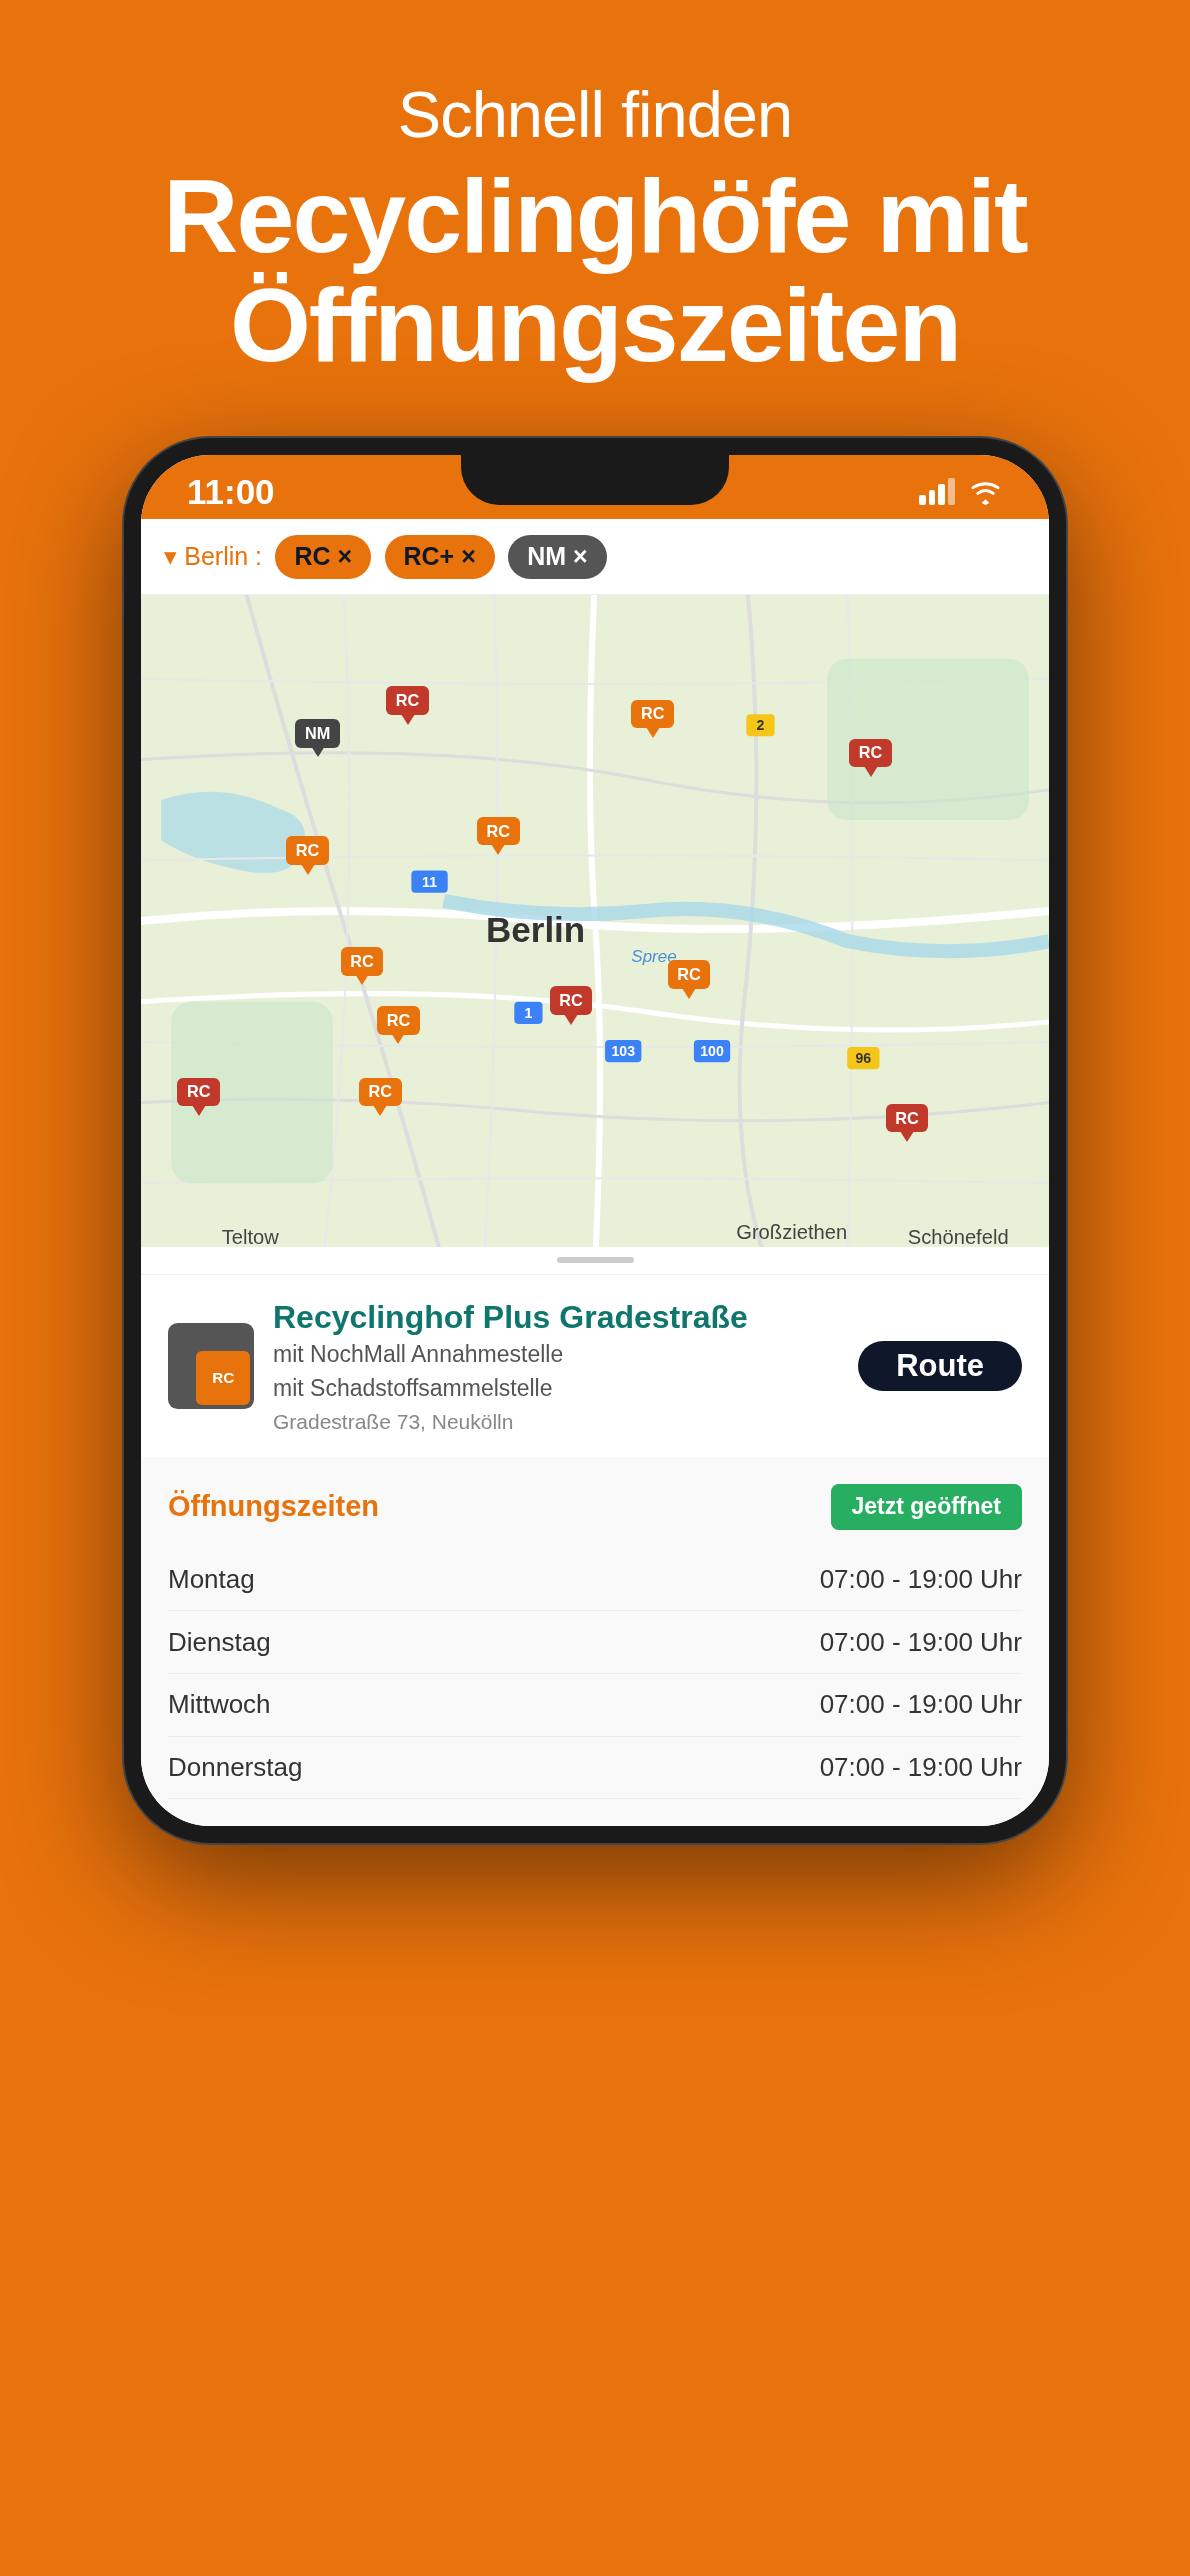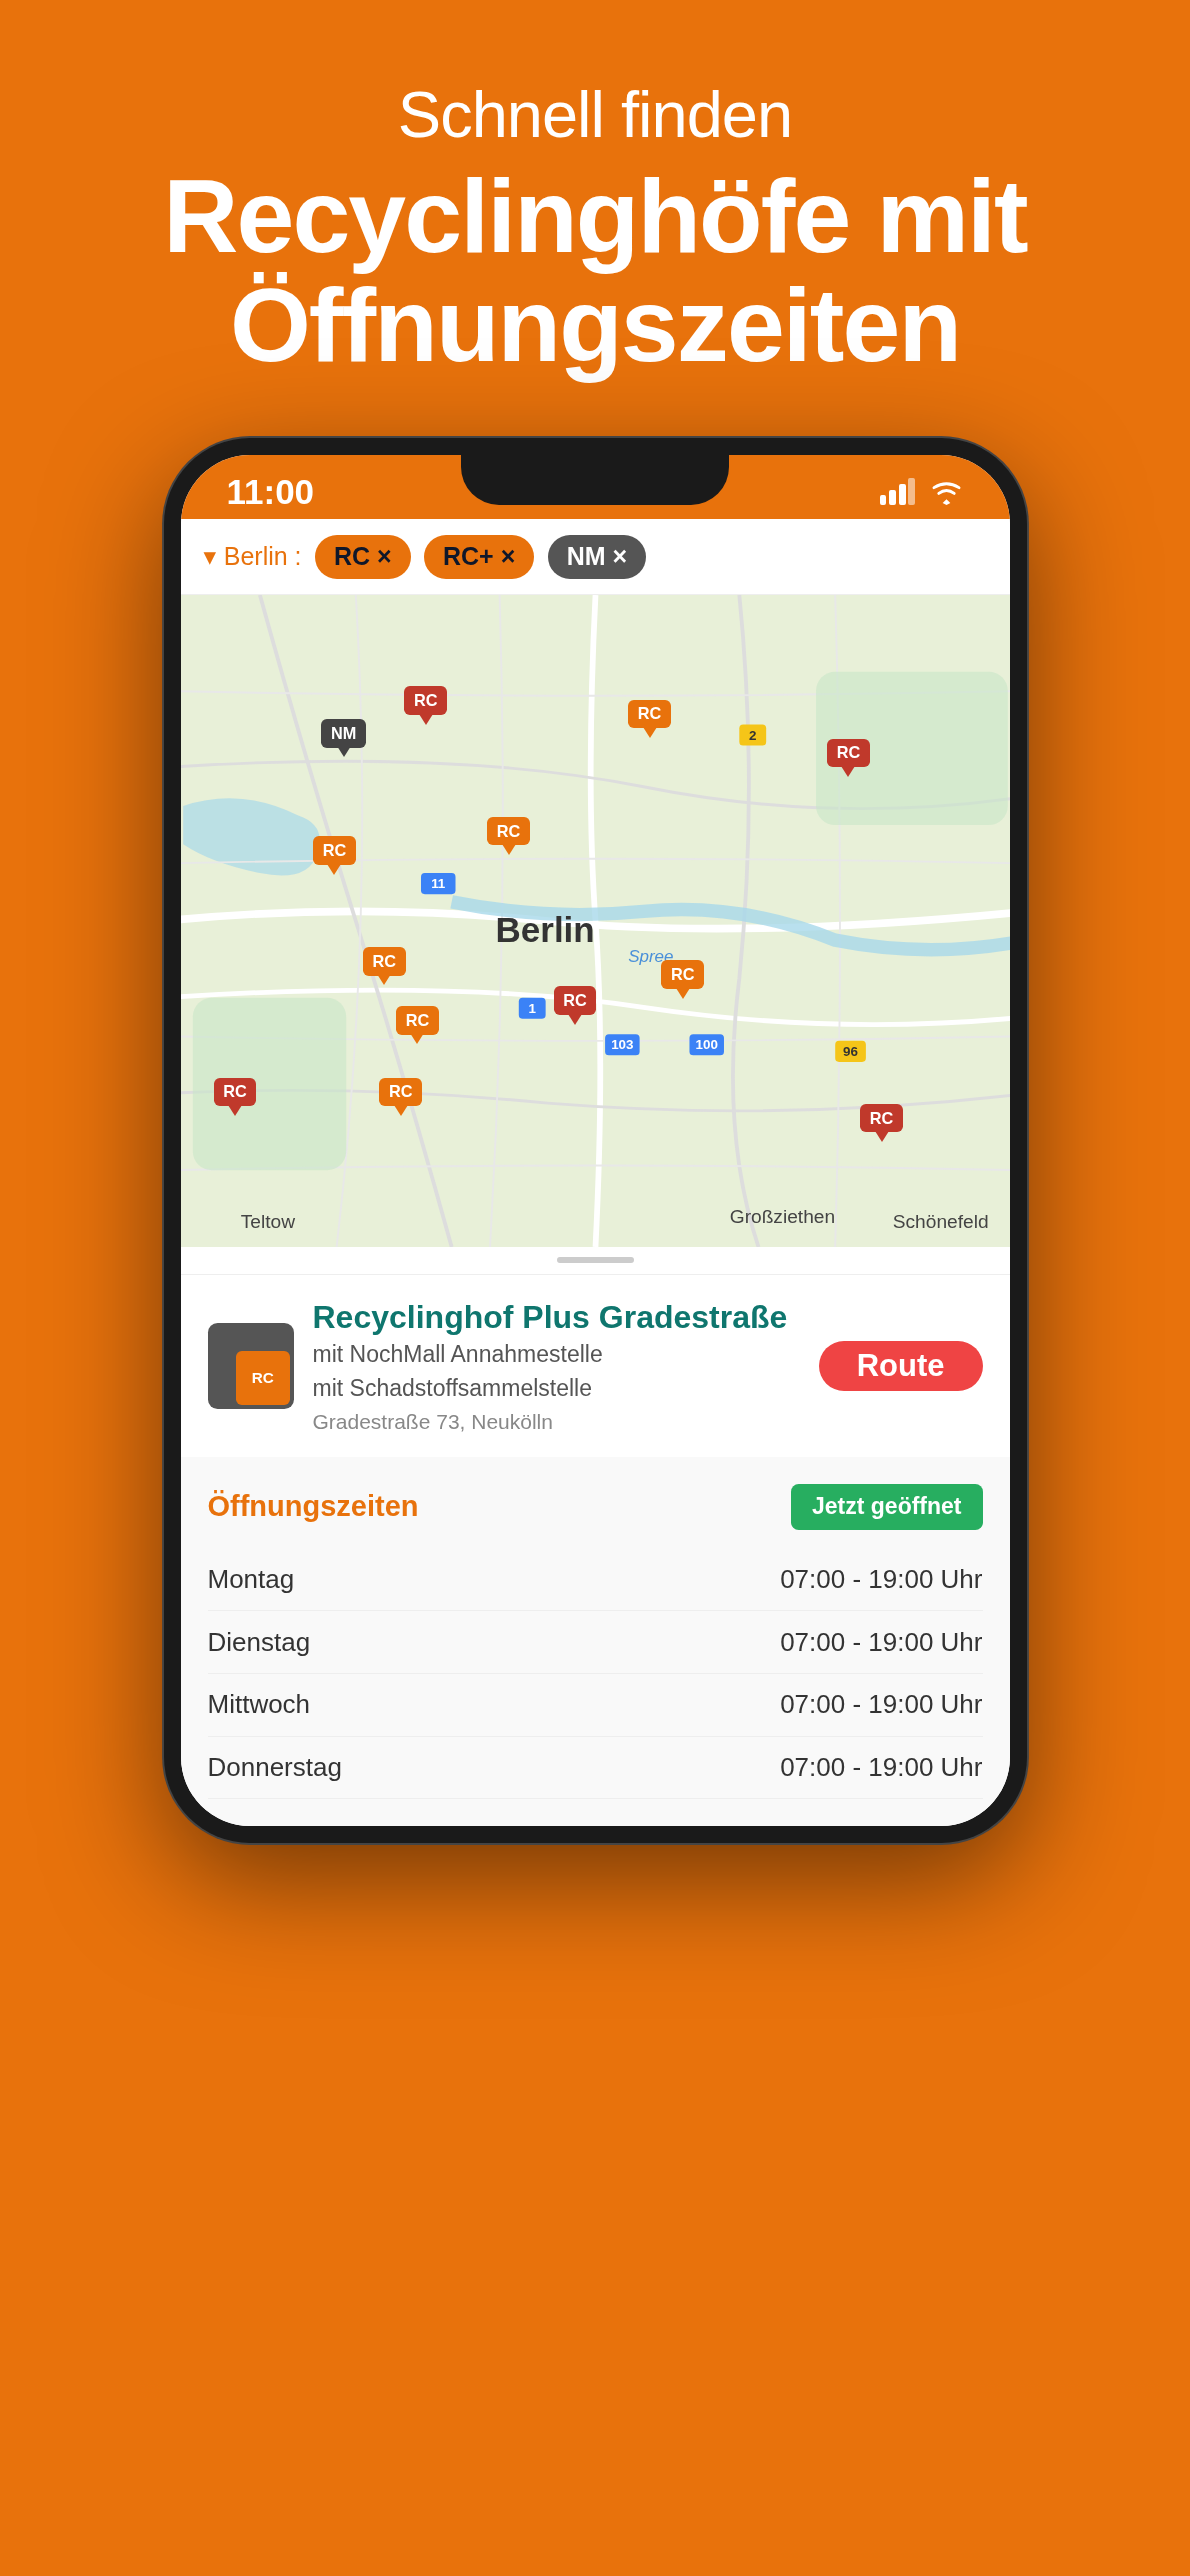--- a/index.html
+++ b/index.html
@@ -34,21 +34,21 @@
 
     
     .phone-wrapper {
       display: flex;
       justify-content: center;
       padding: 0 58px;
       margin-top: 9.6px;
     }
 
     .phone-frame {
-      width: 863px;
+      width: 942px;
       background: #1a1a1a;
       border-radius: 86px;
       padding: 17px;
       box-shadow:
         0 0 0 1.9px #444,
         0 38px 115px rgba(0,0,0,0.5);
       position: relative;
     }
 
     .phone-screen {
@@ -284,21 +284,21 @@
       line-height: 1.3;
     }
 
     .detail-address {
       font-size: 21px;
       color: #888;
       margin-top: 5.8px;
     }
 
     .route-button {
-      background: #ef4444;
+      background: #0f172a;
       color: white;
       border: none;
       border-radius: 48px;
       padding: 7px 38px;
       font-size: 31px;
       font-weight: 700;
       cursor: pointer;
       flex-shrink: 0;
       white-space: nowrap;
     }

